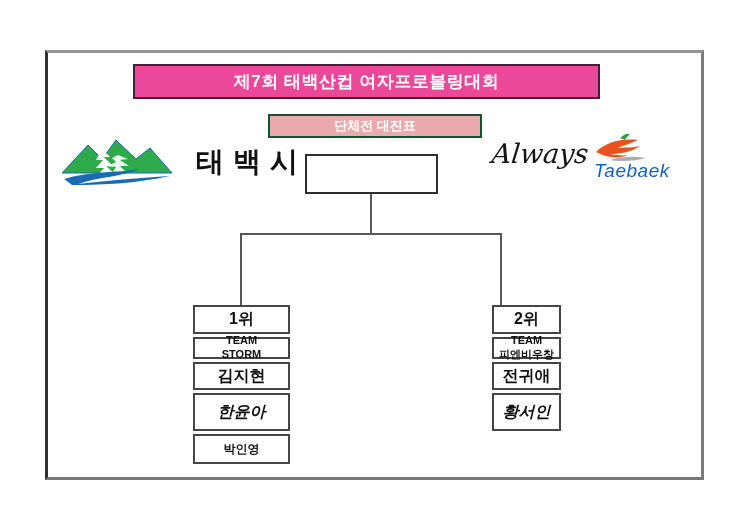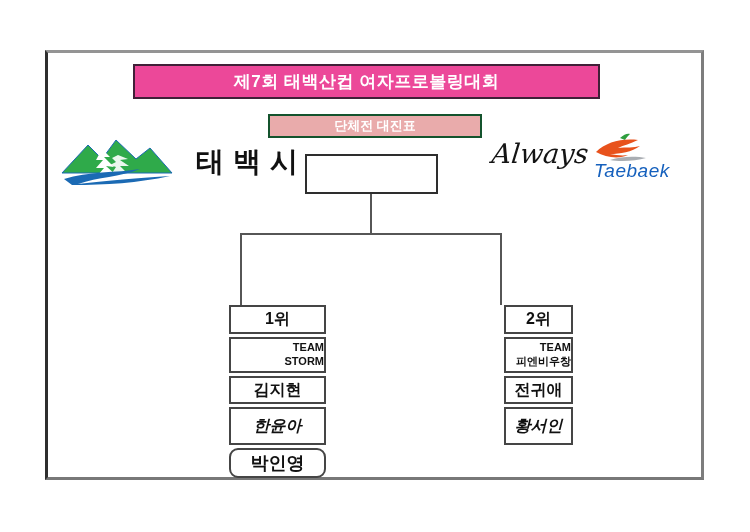--- a/index.html
+++ b/index.html
@@ -64,38 +64,38 @@
     color: #1560bd; letter-spacing: 0.5px; white-space: nowrap;
   }
   .final-box {
     position: absolute;
     left: 305px; top: 154px;
     width: 133px; height: 40px;
     background: #ffffff;
     border: 2px solid #2e2e2e;
   }
   .line { position: absolute; background: #565656; }
-  .team-col { position: absolute; width: 97px; margin-left: 36px; }
+  .team-col { position: absolute; width: 97px; }
   .team-col.left { left: 193px; top: 305px; }
-  .team-col.right { left: 440px; top: 305px; padding-left: 28px; }
+  .team-col.right { left: 464px; top: 305px; padding-left: 28px; }
   .cell {
     border: 2px solid #454545;
     background: #ffffff;
     display: flex; flex-direction: column;
     align-items: center; justify-content: center;
     text-align: center;
     color: #111;
     font-weight: bold;
     margin-bottom: 3px;
   }
   .cell.seed   { height: 29px; font-size: 16px; }
-  .cell.team   { height: 36px; font-size: 11px; line-height: 1.25; align-items: flex-end; }
+  .cell.team   { height: 22px; font-size: 11px; line-height: 1.25; }
   .cell.player { height: 28px; font-size: 16px; }
   .cell.player2 { height: 38px; font-size: 16px; font-style: italic; }
-  .cell.player3 { height: 30px; font-size: 18px; margin-bottom: 0; border-radius: 9px; }
+  .cell.player3 { height: 30px; font-size: 12px; margin-bottom: 0; }
 </style>
 </head>
 <body>
 
 <div class="canvas">
 
   <div class="frame"></div>
 
   <div class="title-banner">
     <span>제7회 태백산컵 여자프로볼링대회</span>

